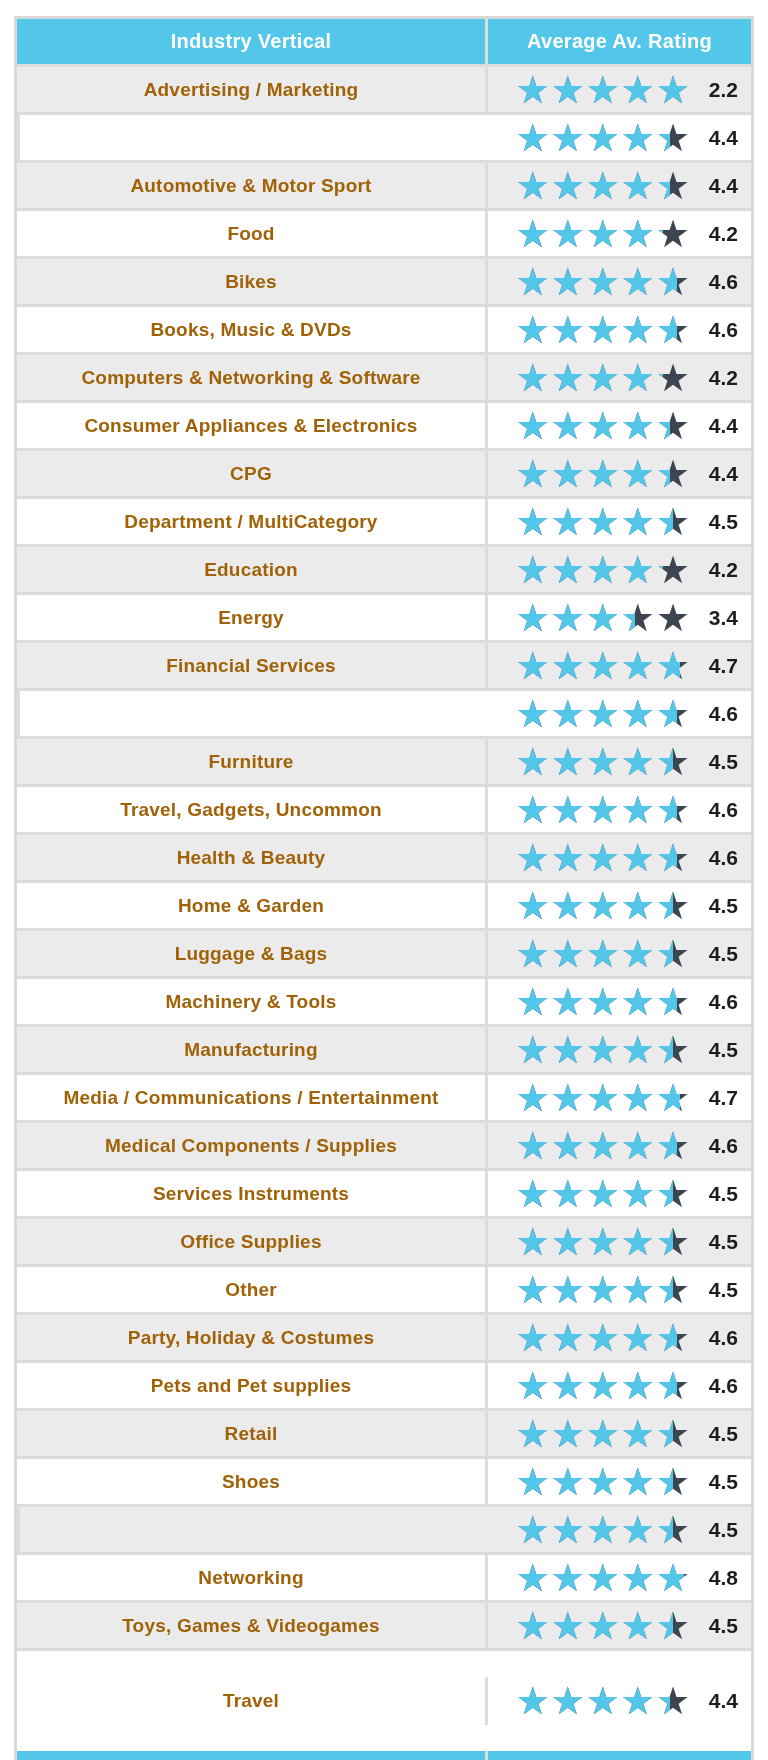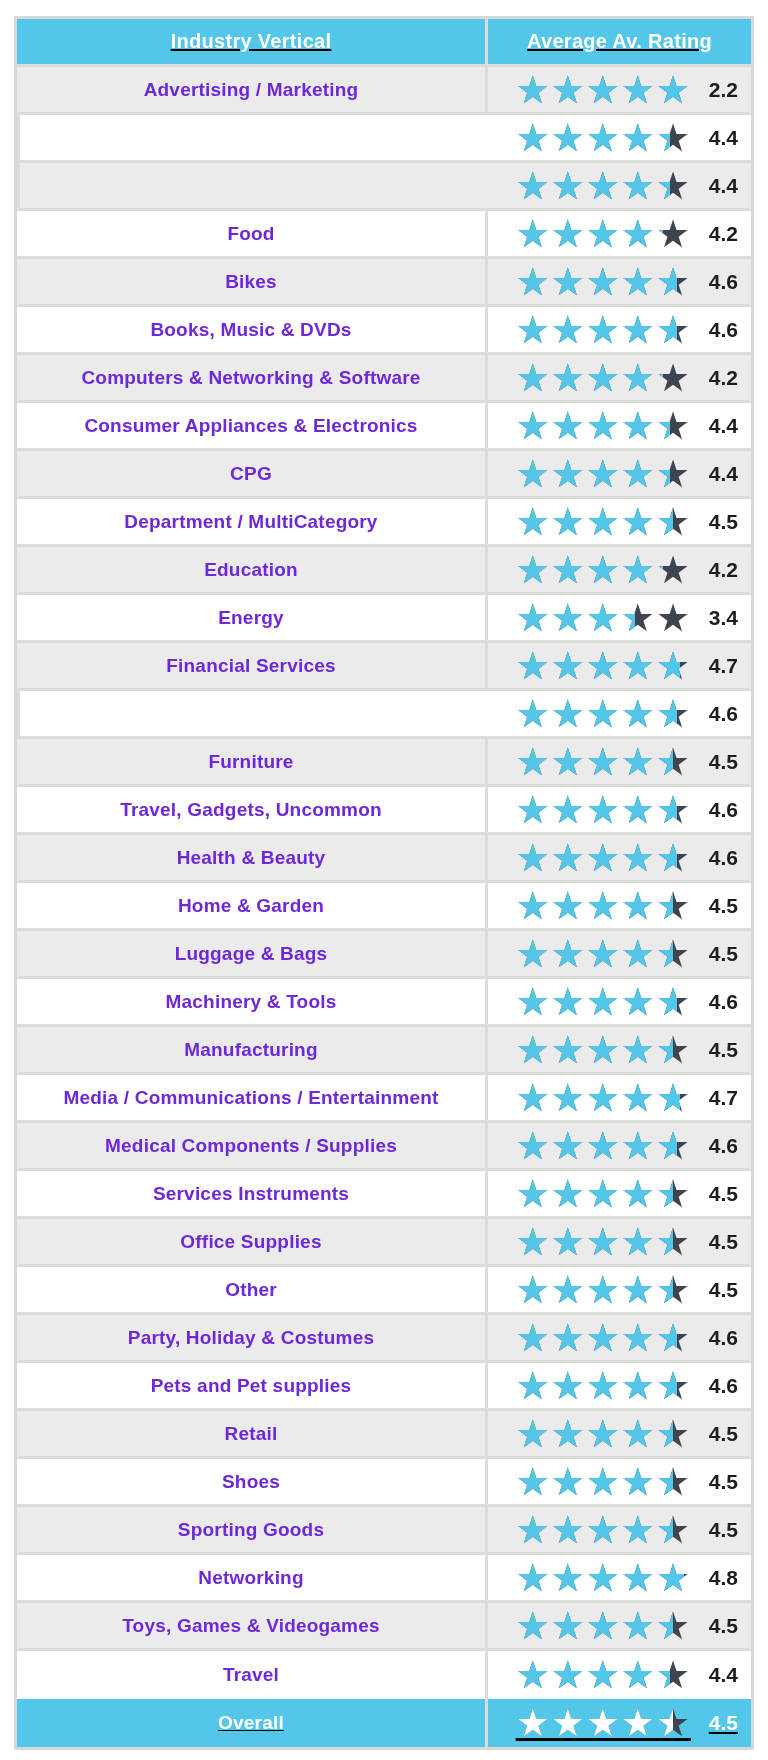--- a/index.html
+++ b/index.html
@@ -11,48 +11,48 @@
   .rating-table {
     width: 740px;
     border: 3px solid #d8d8d8;
     background: #ffffff;
   }
   .row {
     display: flex;
     height: 48px;
     border-bottom: 3px solid #dcdcdc;
   }
-  .row:last-child { border-bottom: none; }
+  .row:last-child { border-bottom: none; margin-top: 26px; }
   .cell { display: flex; align-items: center; }
   .cell-industry {
     flex: 0 0 468px;
     justify-content: center;
     text-align: center;
   }
   .cell-rating {
     flex: 1;
     border-left: 3px solid #dcdcdc;
     justify-content: flex-end;
     padding-right: 13px;
     gap: 11px;
   }
-  .header-row, .footer-row { background: #53c7e9; text-decoration: underline; }
+  .header-row, .footer-row { background: #53c7e9; }
   .header-row .cell, .footer-row .industry-label, .footer-row .rating-value {
     color: #ffffff;
   }
   .header-label {
     color: #ffffff;
     font-weight: 700;
     font-size: 20px;
     letter-spacing: 0.3px;
   }
   .industry-label {
     font-weight: 700;
     font-size: 19px;
-    color: #6d28d9;
+    color: #a16207;
     letter-spacing: 0.2px;
   }
   .data-row:nth-child(even) { background: #ffffff; }
   .data-row:nth-child(odd)  { background: #ebebeb; }
   .stars {
     position: relative;
     display: inline-block;
     font-size: 38px;
     line-height: 40px;
     letter-spacing: 1px;
@@ -107,20 +107,23 @@
     <div class="cell cell-rating">
       <span class="stars">
         <span class="stars-base">★★★★★</span>
         <span class="stars-fill" style="width: 88%;">★★★★★</span>
       </span>
       <span class="rating-value">4.4</span>
     </div>
   </div>
 
   <div class="row data-row">
+    <div class="cell cell-industry">
+      <span class="industry-label">Automotive &amp; Motor Sport</span>
+    </div>
     <div class="cell cell-rating">
       <span class="stars">
         <span class="stars-base">★★★★★</span>
         <span class="stars-fill" style="width: 88%;">★★★★★</span>
       </span>
       <span class="rating-value">4.4</span>
     </div>
   </div>
 
   <div class="row data-row">
@@ -465,23 +468,20 @@
     <div class="cell cell-rating">
       <span class="stars">
         <span class="stars-base">★★★★★</span>
         <span class="stars-fill" style="width: 90%;">★★★★★</span>
       </span>
       <span class="rating-value">4.5</span>
     </div>
   </div>
 
   <div class="row data-row">
-    <div class="cell cell-industry">
-      <span class="industry-label">Sporting Goods</span>
-    </div>
     <div class="cell cell-rating">
       <span class="stars">
         <span class="stars-base">★★★★★</span>
         <span class="stars-fill" style="width: 90%;">★★★★★</span>
       </span>
       <span class="rating-value">4.5</span>
     </div>
   </div>
 
   <div class="row data-row">

